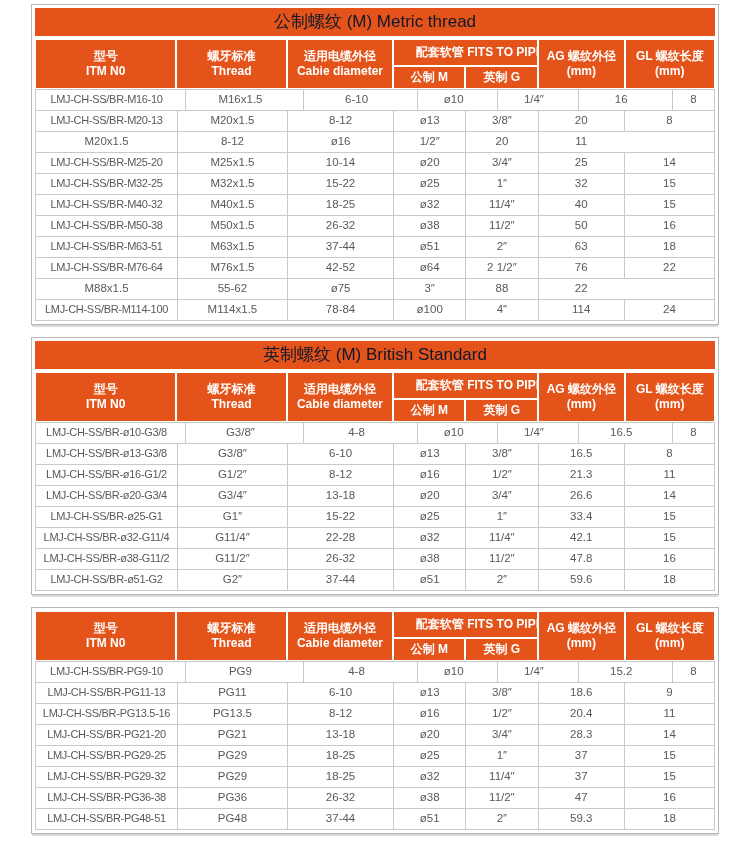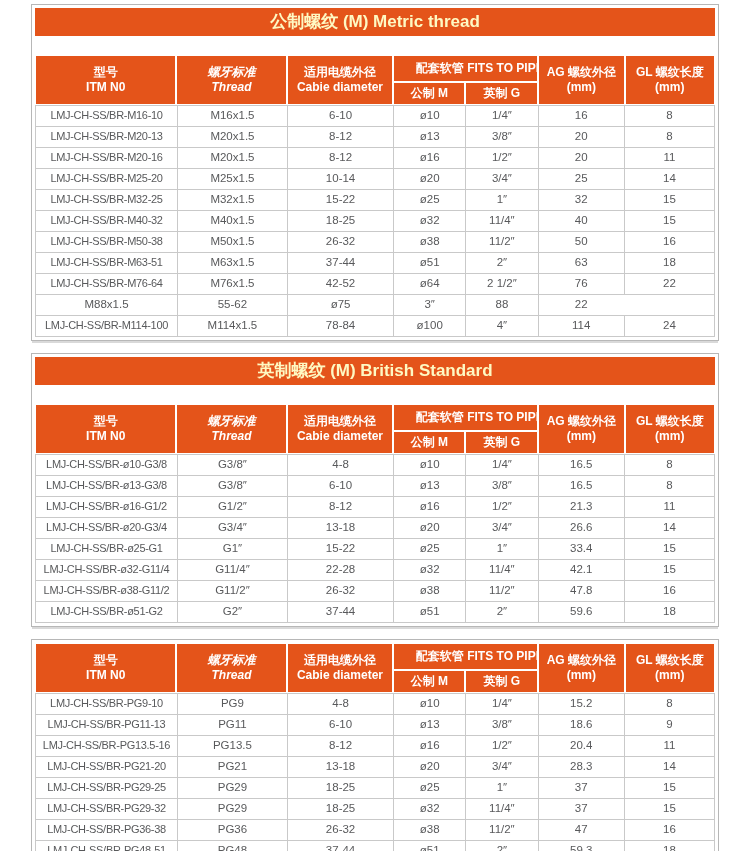--- a/index.html
+++ b/index.html
@@ -11,27 +11,27 @@
   }
   .block {
     border: 1px solid #b7b7b7;
     background: #ffffff;
     padding: 3px;
     margin-bottom: 12px;
     box-shadow: 0 3px 0 -1px #d9d9d9;
   }
   .title {
     background: #e4541a;
-    color: #fef9c3;
+    color: #0f172a;
     text-align: center;
     font-size: 17px;
-    font-weight: bold;
+    font-weight: normal;
     height: 28px;
     line-height: 28px;
-    margin-bottom: 19px;
+    margin-bottom: 3px;
     white-space: nowrap;
     overflow: hidden;
   }
   .thead, .row {
     display: grid;
     grid-template-columns: 20.8% 16.2% 15.7% 10.6% 10.7% 12.7% auto;
   }
   .thead {
     grid-template-rows: 27px 23px;
   }
@@ -45,34 +45,34 @@
     justify-content: center;
     text-align: center;
     font-weight: bold;
     font-size: 12px;
     line-height: 1.25;
     white-space: nowrap;
     overflow: hidden;
   }
   .h-itm, .h-thread, .h-cable, .h-ag, .h-gl { grid-row: 1 / 3; text-align: center; }
   .h-itm    { grid-column: 1; }
-  .h-thread { grid-column: 2; font-style: italic; }
+  .h-thread { grid-column: 2; }
   .h-cable  { grid-column: 3; }
   .h-pipe   { grid-column: 4 / 6; grid-row: 1; padding-left: 28px; }
   .h-metric { grid-column: 4; grid-row: 2; }
   .h-imperial { grid-column: 5; grid-row: 2; }
   .h-ag     { grid-column: 6; }
   .h-gl     { grid-column: 7; }
   .tbody {
     border: 1px solid #c9c9c9;
     border-top: none;
     margin-top: 0;
   }
   .row { border-top: 1px solid #c9c9c9; }
-  .row:first-child { border-top: 1px solid #c9c9c9; }
+  .row:first-child { border-top: 1px solid #c9c9c9; gap: 8px; }
   .cell {
     height: 20px;
     line-height: 19px;
     text-align: center;
     font-size: 11.5px;
     color: #58595b;
     white-space: nowrap;
     overflow: hidden;
   }
   .cell + .cell { border-left: 1px solid #c9c9c9; }
@@ -121,21 +121,20 @@
       <div class="row">
         <div class="cell c0">LMJ-CH-SS/BR-M20-13</div>
         <div class="cell c1">M20x1.5</div>
         <div class="cell c2">8-12</div>
         <div class="cell c3">ø13</div>
         <div class="cell c4">3/8″</div>
         <div class="cell c5">20</div>
         <div class="cell c6">8</div>
       </div>
       <div class="row">
-        <div class="cell c0">LMJ-CH-SS/BR-M20-16</div>
         <div class="cell c1">M20x1.5</div>
         <div class="cell c2">8-12</div>
         <div class="cell c3">ø16</div>
         <div class="cell c4">1/2″</div>
         <div class="cell c5">20</div>
         <div class="cell c6">11</div>
       </div>
       <div class="row">
         <div class="cell c0">LMJ-CH-SS/BR-M25-20</div>
         <div class="cell c1">M25x1.5</div>

